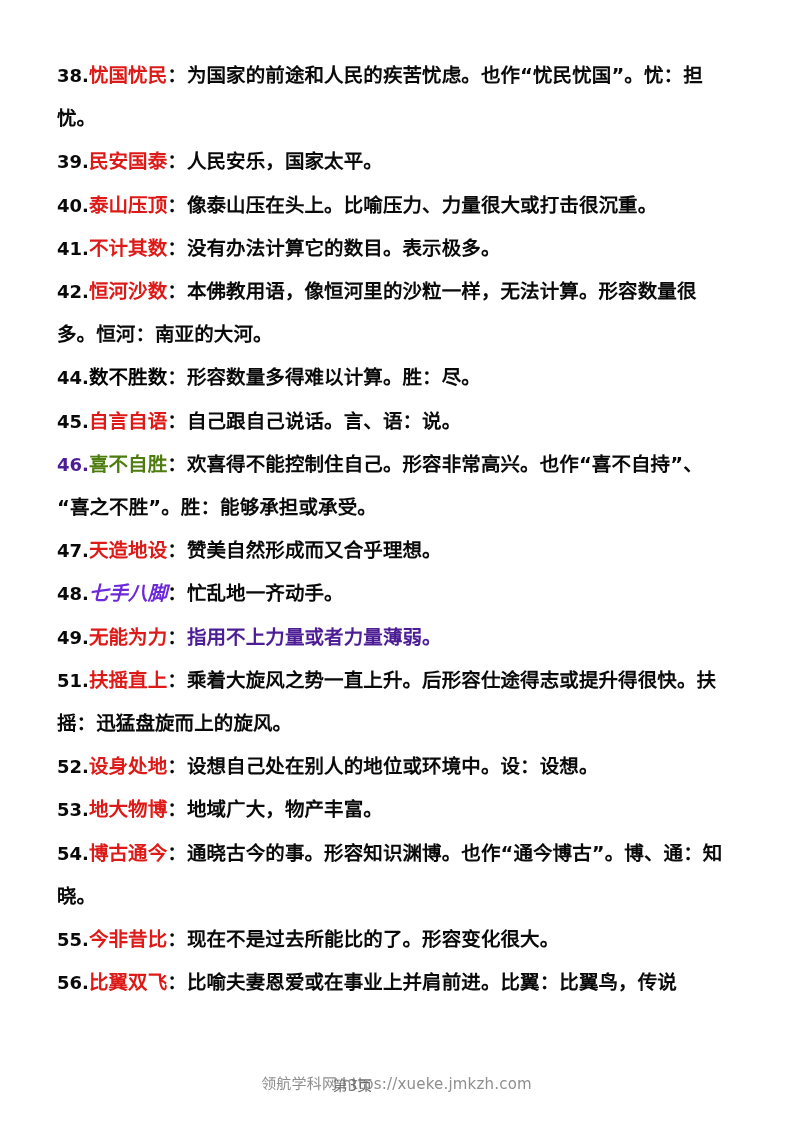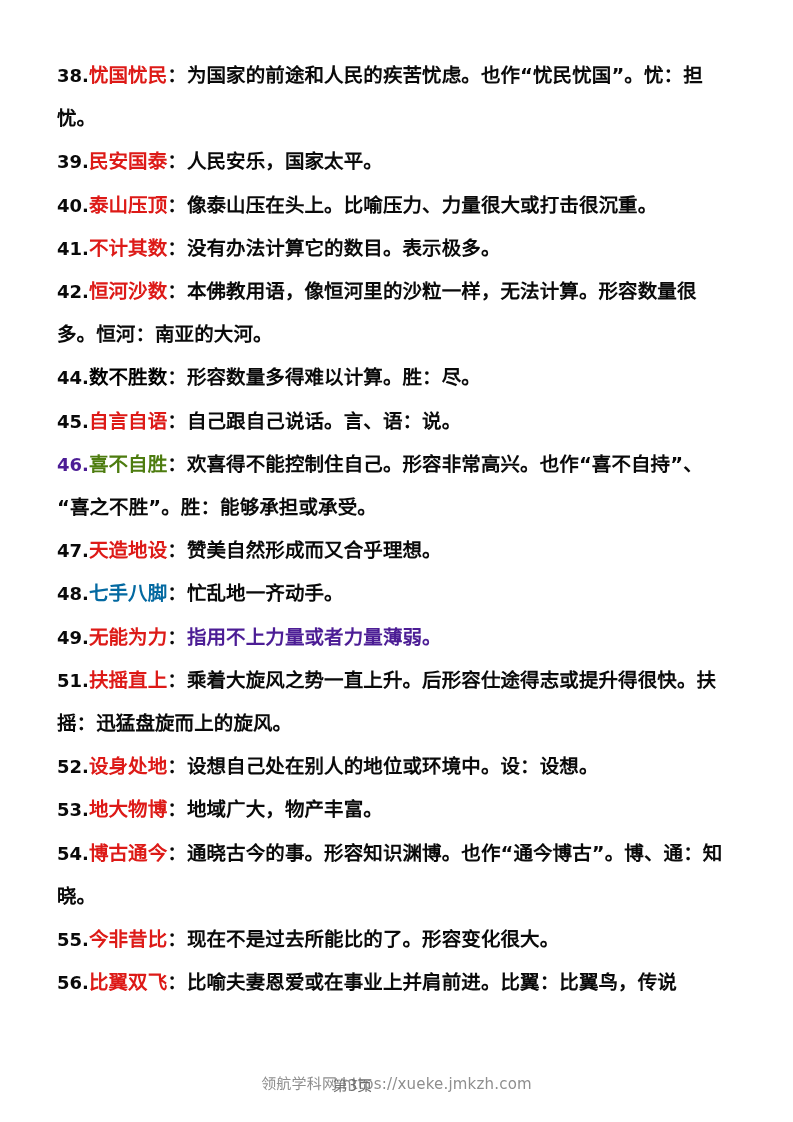--- a/index.html
+++ b/index.html
@@ -110,21 +110,21 @@
   <div id="content">
       <p class="entry"><span class="idx" style="color: rgb(10, 10, 10);">38.</span><span class="term" style="color: rgb(221, 26, 23);">忧国忧民</span><span class="sep" style="color: rgb(10, 10, 10);">：</span><span class="def" style="color: rgb(10, 10, 10);">为国家的前途和人民的疾苦忧虑。也作“忧民忧国”。忧：担忧。</span></p>
       <p class="entry"><span class="idx" style="color: rgb(10, 10, 10);">39.</span><span class="term" style="color: rgb(221, 26, 23);">民安国泰</span><span class="sep" style="color: rgb(10, 10, 10);">：</span><span class="def" style="color: rgb(10, 10, 10);">人民安乐，国家太平。</span></p>
       <p class="entry"><span class="idx" style="color: rgb(10, 10, 10);">40.</span><span class="term" style="color: rgb(221, 26, 23);">泰山压顶</span><span class="sep" style="color: rgb(10, 10, 10);">：</span><span class="def" style="color: rgb(10, 10, 10);">像泰山压在头上。比喻压力、力量很大或打击很沉重。</span></p>
       <p class="entry"><span class="idx" style="color: rgb(10, 10, 10);">41.</span><span class="term" style="color: rgb(221, 26, 23);">不计其数</span><span class="sep" style="color: rgb(10, 10, 10);">：</span><span class="def" style="color: rgb(10, 10, 10);">没有办法计算它的数目。表示极多。</span></p>
       <p class="entry"><span class="idx" style="color: rgb(10, 10, 10);">42.</span><span class="term" style="color: rgb(221, 26, 23);">恒河沙数</span><span class="sep" style="color: rgb(10, 10, 10);">：</span><span class="def" style="color: rgb(10, 10, 10);">本佛教用语，像恒河里的沙粒一样，无法计算。形容数量很多。恒河：南亚的大河。</span></p>
       <p class="entry"><span class="idx" style="color: rgb(10, 10, 10);">44.</span><span class="term" style="color: #000000;">数不胜数</span><span class="sep" style="color: rgb(10, 10, 10);">：</span><span class="def" style="color: rgb(10, 10, 10);">形容数量多得难以计算。胜：尽。</span></p>
       <p class="entry"><span class="idx" style="color: rgb(10, 10, 10);">45.</span><span class="term" style="color: rgb(221, 26, 23);">自言自语</span><span class="sep" style="color: rgb(10, 10, 10);">：</span><span class="def" style="color: rgb(10, 10, 10);">自己跟自己说话。言、语：说。</span></p>
       <p class="entry"><span class="idx" style="color: #4c1d95;">46.</span><span class="term" style="color: #4d7c0f;">喜不自胜</span><span class="sep" style="color: rgb(10, 10, 10);">：</span><span class="def" style="color: rgb(10, 10, 10);">欢喜得不能控制住自己。形容非常高兴。也作“喜不自持”、“喜之不胜”。胜：能够承担或承受。</span></p>
       <p class="entry"><span class="idx" style="color: rgb(10, 10, 10);">47.</span><span class="term" style="color: rgb(221, 26, 23);">天造地设</span><span class="sep" style="color: rgb(10, 10, 10);">：</span><span class="def" style="color: rgb(10, 10, 10);">赞美自然形成而又合乎理想。</span></p>
-      <p class="entry"><span class="idx" style="color: rgb(10, 10, 10);">48.</span><span class="term" style="color: #0369a1;">七手八脚</span><span class="sep" style="color: rgb(10, 10, 10);">：</span><span class="def" style="color: rgb(10, 10, 10);">忙乱地一齐动手。</span></p>
+      <p class="entry"><span class="idx" style="color: rgb(10, 10, 10);">48.</span><span class="term" style="color: #6d28d9; font-style: italic;">七手八脚</span><span class="sep" style="color: rgb(10, 10, 10);">：</span><span class="def" style="color: rgb(10, 10, 10);">忙乱地一齐动手。</span></p>
       <p class="entry"><span class="idx" style="color: rgb(10, 10, 10);">49.</span><span class="term" style="color: rgb(221, 26, 23);">无能为力</span><span class="sep" style="color: rgb(10, 10, 10);">：</span><span class="def" style="color: #4c1d95;">指用不上力量或者力量薄弱。</span></p>
       <p class="entry"><span class="idx" style="color: rgb(10, 10, 10);">51.</span><span class="term" style="color: rgb(221, 26, 23);">扶摇直上</span><span class="sep" style="color: rgb(10, 10, 10);">：</span><span class="def" style="color: rgb(10, 10, 10);">乘着大旋风之势一直上升。后形容仕途得志或提升得很快。扶摇：迅猛盘旋而上的旋风。</span></p>
       <p class="entry"><span class="idx" style="color: rgb(10, 10, 10);">52.</span><span class="term" style="color: rgb(221, 26, 23);">设身处地</span><span class="sep" style="color: rgb(10, 10, 10);">：</span><span class="def" style="color: rgb(10, 10, 10);">设想自己处在别人的地位或环境中。设：设想。</span></p>
       <p class="entry"><span class="idx" style="color: rgb(10, 10, 10);">53.</span><span class="term" style="color: rgb(221, 26, 23);">地大物博</span><span class="sep" style="color: rgb(10, 10, 10);">：</span><span class="def" style="color: rgb(10, 10, 10);">地域广大，物产丰富。</span></p>
       <p class="entry"><span class="idx" style="color: rgb(10, 10, 10);">54.</span><span class="term" style="color: rgb(221, 26, 23);">博古通今</span><span class="sep" style="color: rgb(10, 10, 10);">：</span><span class="def" style="color: rgb(10, 10, 10);">通晓古今的事。形容知识渊博。也作“通今博古”。博、通：知晓。</span></p>
       <p class="entry"><span class="idx" style="color: rgb(10, 10, 10);">55.</span><span class="term" style="color: rgb(221, 26, 23);">今非昔比</span><span class="sep" style="color: rgb(10, 10, 10);">：</span><span class="def" style="color: rgb(10, 10, 10);">现在不是过去所能比的了。形容变化很大。</span></p>
       <p class="entry"><span class="idx" style="color: rgb(10, 10, 10);">56.</span><span class="term" style="color: rgb(221, 26, 23);">比翼双飞</span><span class="sep" style="color: rgb(10, 10, 10);">：</span><span class="def" style="color: rgb(10, 10, 10);">比喻夫妻恩爱或在事业上并肩前进。比翼：比翼鸟，传说</span></p>
     </div>
 
   <div id="footer">

